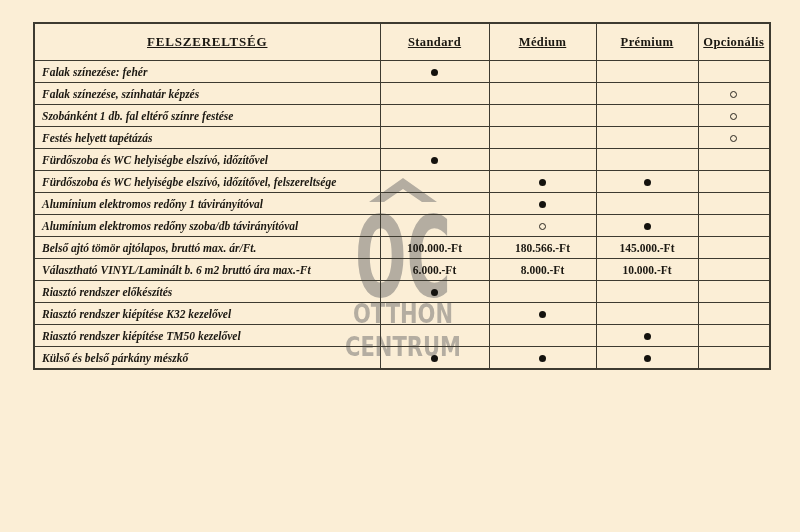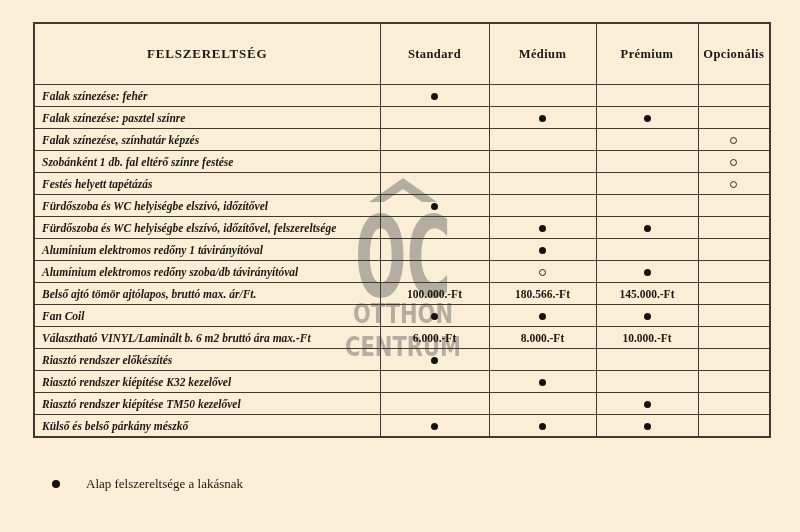--- a/index.html
+++ b/index.html
@@ -31,21 +31,22 @@
     overflow: hidden;
     white-space: nowrap;
   }
   table.spec { border: 2px solid #3d3a30; }
   table.spec th {
     height: 36px;
     font-weight: bold;
     font-size: 12.5px;
     text-align: center;
     letter-spacing: 0.4px;
-    padding: 12px 2px;
+    padding: 0 2px;
+    text-decoration: underline;
   }
   table.spec th.feat-h { font-size: 13px; letter-spacing: 0.8px; }
   table.spec td { height: 21px; padding: 0; }
   td.feat {
     text-align: left;
     padding-left: 7px !important;
     font-weight: bold;
     font-style: italic;
     font-size: 11.5px;
     margin-top: 28px;
@@ -122,27 +123,20 @@
   </thead>
   <tbody id="table-body">
       <tr>
         <td class="feat">Falak színezése: fehér</td>
         <td class="val"><span class="dot-filled"></span></td>
         <td class="val"></td>
         <td class="val"></td>
         <td class="val"></td>
       </tr>
       <tr>
-        <td class="feat">Falak színezése: pasztel színre</td>
-        <td class="val"></td>
-        <td class="val"><span class="dot-filled"></span></td>
-        <td class="val"><span class="dot-filled"></span></td>
-        <td class="val"></td>
-      </tr>
-      <tr>
         <td class="feat">Falak színezése, színhatár képzés</td>
         <td class="val"></td>
         <td class="val"></td>
         <td class="val"></td>
         <td class="val"><span class="dot-open"></span></td>
       </tr>
       <tr>
         <td class="feat">Szobánként 1 db. fal eltérő színre festése</td>
         <td class="val"></td>
         <td class="val"></td>
@@ -185,27 +179,20 @@
         <td class="val"></td>
       </tr>
       <tr>
         <td class="feat">Belső ajtó tömör ajtólapos, bruttó max. ár/Ft.</td>
         <td class="val">100.000.-Ft</td>
         <td class="val">180.566.-Ft</td>
         <td class="val">145.000.-Ft</td>
         <td class="val"></td>
       </tr>
       <tr>
-        <td class="feat">Fan Coil</td>
-        <td class="val"><span class="dot-filled"></span></td>
-        <td class="val"><span class="dot-filled"></span></td>
-        <td class="val"><span class="dot-filled"></span></td>
-        <td class="val"></td>
-      </tr>
-      <tr>
         <td class="feat">Választható VINYL/Laminált b. 6 m2 bruttó ára max.-Ft</td>
         <td class="val">6.000.-Ft</td>
         <td class="val">8.000.-Ft</td>
         <td class="val">10.000.-Ft</td>
         <td class="val"></td>
       </tr>
       <tr>
         <td class="feat">Riasztó rendszer előkészítés</td>
         <td class="val"><span class="dot-filled"></span></td>
         <td class="val"></td>
@@ -230,19 +217,13 @@
         <td class="feat">Külső és belső párkány mészkő</td>
         <td class="val"><span class="dot-filled"></span></td>
         <td class="val"><span class="dot-filled"></span></td>
         <td class="val"><span class="dot-filled"></span></td>
         <td class="val"></td>
       </tr>
     </tbody>
 </table>
 
 <div class="legend">
-  <div class="legend-row">
-    <span class="legend-sym">
-        <span class="dot-filled"></span>
-      </span>
-    <span>Alap felszereltsége a lakásnak</span>
-  </div>
 </div>
 
 </body></html>

